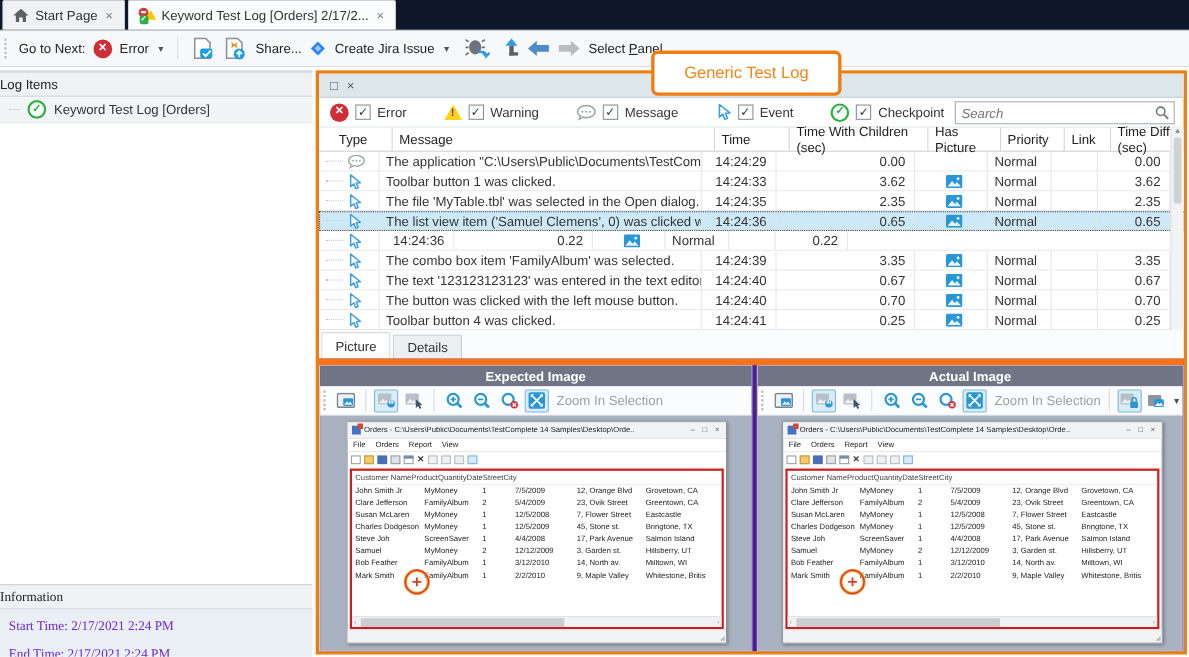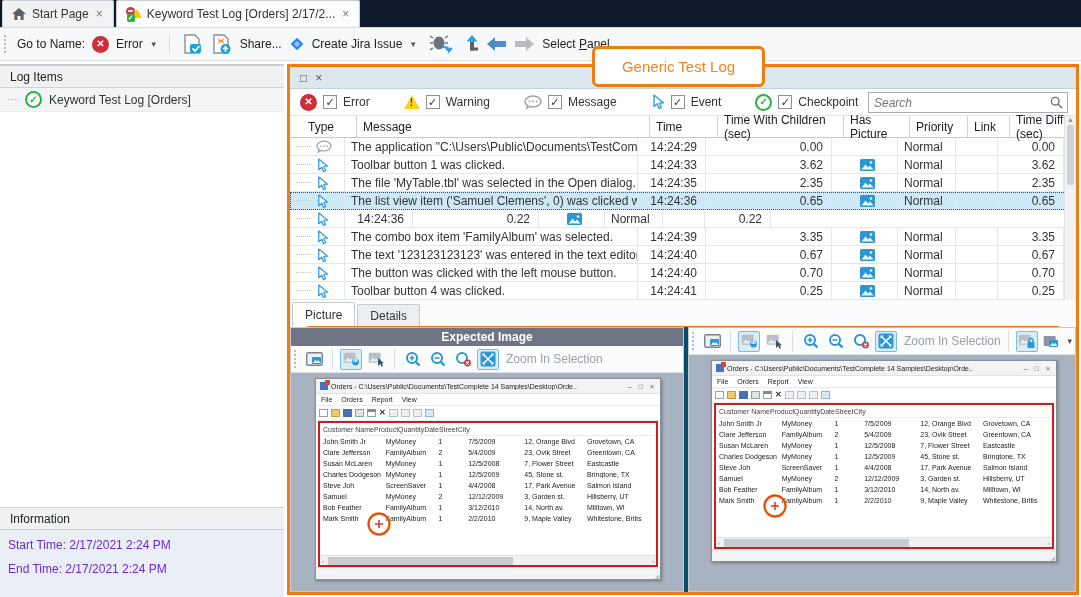--- a/index.html
+++ b/index.html
@@ -30,24 +30,24 @@
   .err-red { background:#cf2e36; }
   .chk-green { background:#fff; border:2.5px solid #2fae44; color:#2fae44; width:17px; height:17px; font-size:10px; }
   .jira-d { width:16px; height:16px; display:inline-block; }
   .arrow-ic svg { display:block; }
 
   
   .callout { position:absolute; left:592px; top:46px; width:173px; height:41px; background:#fff; border:3px solid #ee7c10; border-radius:6px; z-index:20; display:flex; align-items:center; justify-content:center; color:#f08519; font-size:15px; }
 
   
   .sidebar { position:absolute; left:0; top:64px; width:284px; bottom:0; background:#fff; border-top:1px solid #c6ccd2; }
-  .side-hdr { height:23px; background:#f0f1f2; border-top:1px solid #cdd2d7; border-bottom:1px solid #cdd2d7; display:flex; align-items:center; padding-left:10px; color:#222; }
+  .side-hdr { height:23px; background:#f0f1f2; border-top:1px solid #cdd2d7; border-bottom:1px solid #cdd2d7; display:flex; align-items:center; color:#222; }
   .tree-item { display:flex; align-items:center; gap:7px; height:24px; padding-left:8px; background:#f2f4f6; border-bottom:1px solid #e9ecef; }
   .tree-dots { width:10px; border-top:1px dotted #b9bec4; }
-  .info-body { position:absolute; left:0; top:442px; width:100%; bottom:0; }
+  .info-body { position:absolute; left:0; top:466px; width:100%; bottom:0;font-family:Liberation Serif, serif; }
   .info-rows { background:#e9eff5; height:100%; padding:8px 0 0 8px; }
   .info-rows .irow { margin-bottom:10px; color:#6d28d9; }
 
   
   .testlog { position:absolute; left:287px; top:64px; width:792px; height:531px; border:3px solid #ee7c10; background:#fff; display:flex; flex-direction:column; }
   .tl-titlebar { height:22px; background:#dbe7ea; border-bottom:1px solid #c3d2d6; display:flex; align-items:center; padding:0 6px; flex:none; }
   .tl-title { flex:1; color:#222; }
   .winbtn { color:#555; font-size:12px; padding:0 4px; }
 
   .filterbar { height:27px; display:flex; align-items:center; gap:8px; padding-left:10px; border-bottom:1px solid #e2e6e9; flex:none; position:relative; }
@@ -77,21 +77,21 @@
   .pic-ico.show { display:inline-block; width:15px; height:12px; }
   .vscroll { position:absolute; right:0; top:0; width:12px; height:184px; background:#f2f3f4; border-left:1px solid #dfe2e4; font-size:7px; color:#8a9097; text-align:center; }
   .vscroll .thumb { margin:2px 2px; height:60px; background:#cdd2d6; border-radius:2px; }
 
   
   .dtabs { height:26px; display:flex; align-items:flex-end; padding-left:2px; gap:2px; flex:none; background:#fbfcfd; }
   .dtab { height:22px; padding:0 12px; display:flex; align-items:center; border:1px solid #c6cbd0; border-bottom:none; background:#eceff2; border-radius:2px 2px 0 0; }
   .dtab.active { background:#fff; height:24px; }
 
   
-  .picarea { flex:1; display:flex; gap:4px; background:#0c4a6e; border-top:1px solid #f97316;border-radius:21px; }
+  .picarea { flex:1; display:flex; gap:4px; background:#4c1d95; border-top:6px solid #f97316; }
   .ppanel { display:flex; flex-direction:column; border:1px solid #c6cbd0; }
   .ppanel.left { width:394px; flex:none; }
   .ppanel.right { flex:1; }
   .phdr { height:18px; background:#6f7585; color:#fff; font-weight:bold; display:flex; align-items:center; justify-content:center; flex:none; }
   .ptools { height:27px; background:#fbfcfd; border-bottom:1px solid #dde1e4; display:flex; align-items:center; gap:3px; padding-left:3px; flex:none; }
   .tbtn { width:22px; height:21px; display:inline-flex; align-items:center; justify-content:center; border:1px solid transparent; border-radius:2px; }
   .tbtn.on { background:#d9edf9; border-color:#7fb8e0; }
   .zoomlbl { color:#9aa0a6; margin-left:4px; }
   .pcanvas { flex:1; background:#a9b2c0; position:relative; overflow:hidden; }
 
@@ -147,21 +147,21 @@
         <span class="w"></span>
         <span class="g">✓</span>
       </span>
     <span>Keyword Test Log [Orders] 2/17/2...</span>
     <span class="tab-close">×</span>
   </div>
 </div>
 
 <div class="toolbar">
   <span class="grip"></span>
-  <span class="tb-label">Go to Name:</span>
+  <span class="tb-label">Go to Next:</span>
   <span class="round-ico err-red">✕</span>
   <span class="tb-label">Error</span>
   <span class="caret">▼</span>
   <span class="tb-sep"></span>
   <span>
     <svg width="22" height="22" viewBox="0 0 22 22">
         <path d="M4 2 h10 l4 4 v14 h-14 z" fill="#fff" stroke="#8a9097" stroke-width="1.4"></path>
         <rect x="9" y="11" width="11" height="9" rx="2" fill="#199fe0"></rect>
         <path d="M11.5 15.5 l2.5 2.5 l4.5 -5" stroke="#fff" stroke-width="1.8" fill="none"></path>
       </svg>
@@ -741,20 +741,21 @@
               <span class="sp"></span>
               <span class="arr">›</span>
             </div>
           </div>
           <div class="ostatus"></div>
         </div>
       </div>
     </div>
 
     <div class="ppanel right">
+      <div class="phdr">Actual Image</div>
       <div class="ptools">
         <span class="grip"></span>
         <span class="tbtn">
             <svg width="17" height="14" viewBox="0 0 17 14">
               <rect x="0.7" y="0.7" width="15.6" height="12.6" rx="1.5" fill="#eef1f4" stroke="#7b828a" stroke-width="1.4"></rect>
               <rect x="6" y="5" width="9" height="7" rx="1" fill="#2a97d4"></rect>
               <path d="M6.8 11 L9.5 7.8 L11 9.6 L12.5 8 L14.4 11 Z" fill="#eaf6ff"></path>
             </svg>
           </span>
         <span class="tb-sep"></span>

